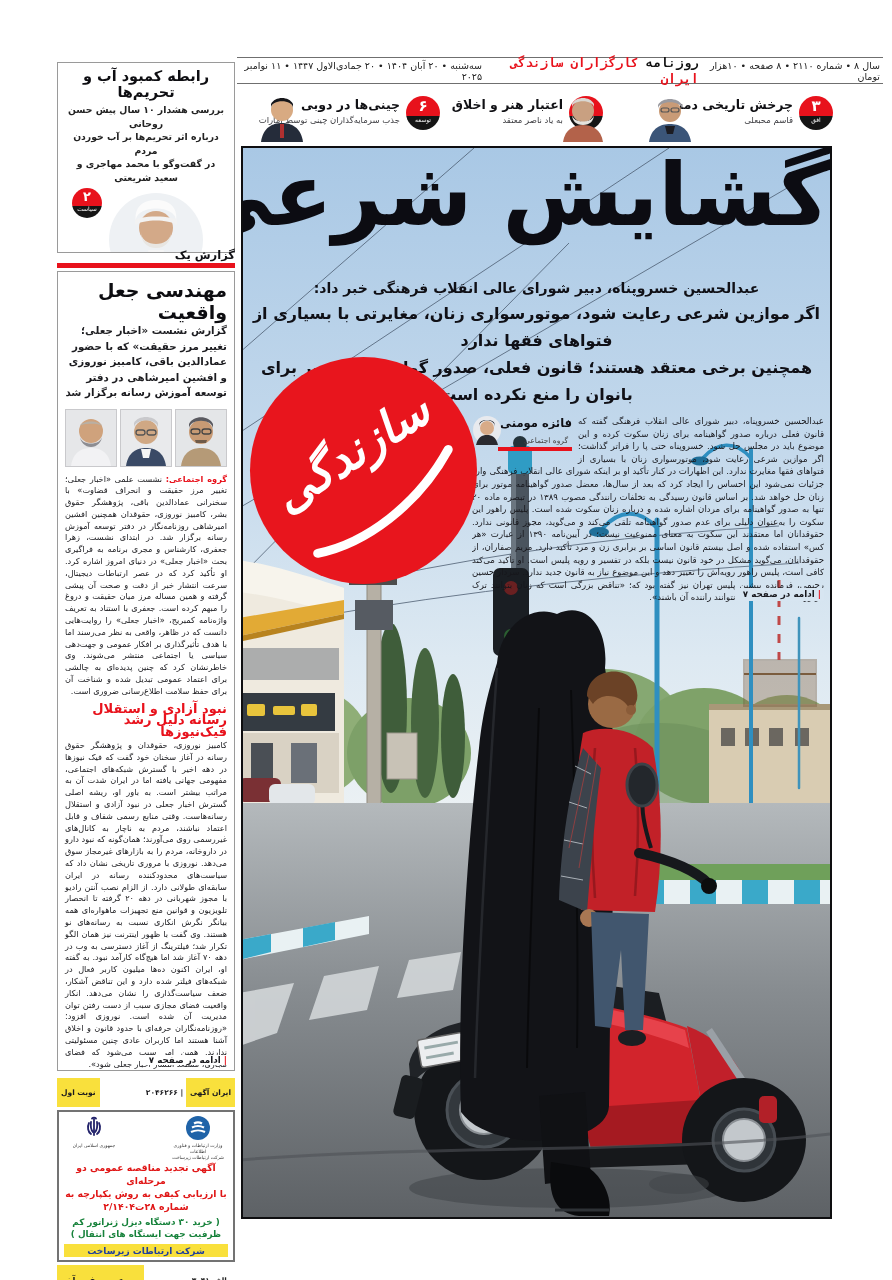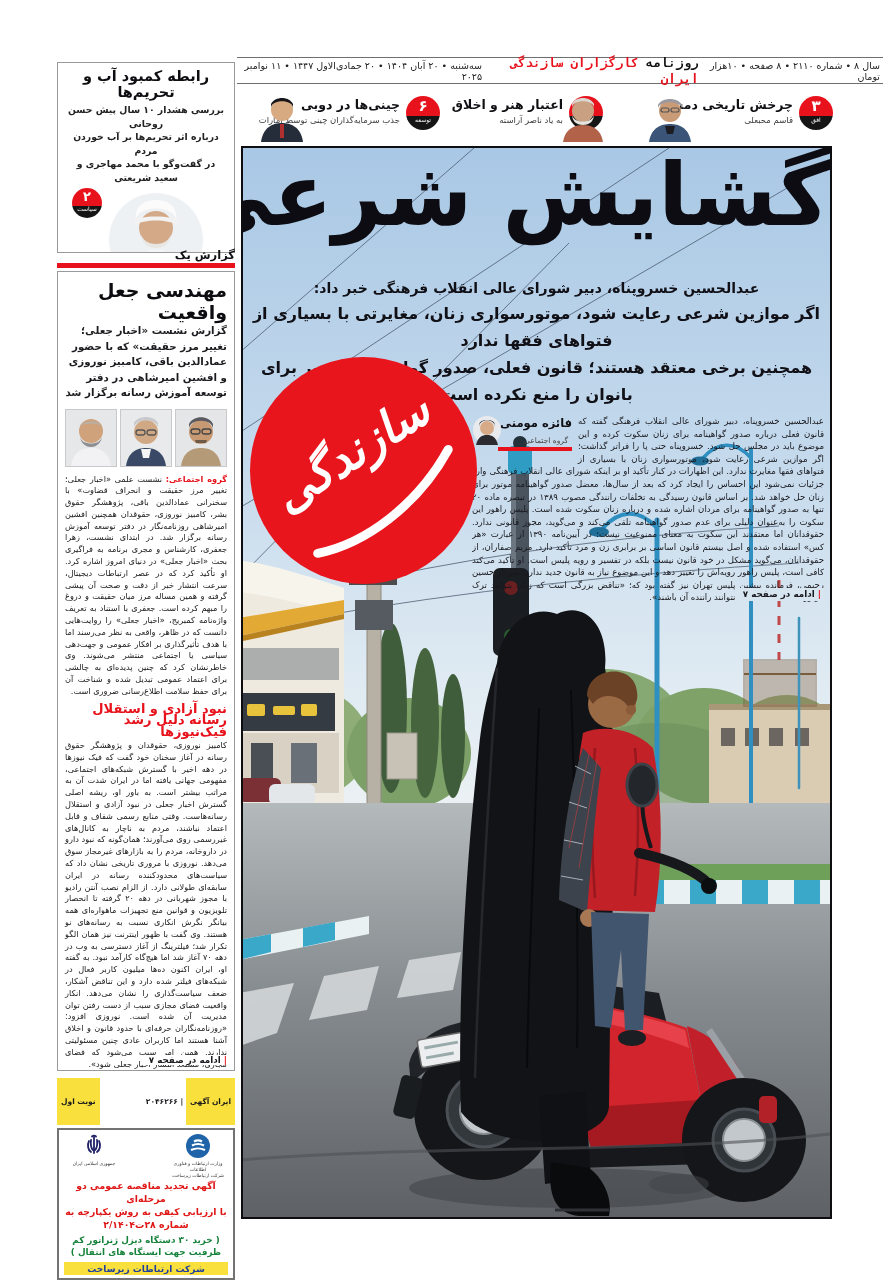--- a/index.html
+++ b/index.html
@@ -56,21 +56,21 @@
   .rbody { font-size:8.2px; line-height:11.8px; text-align:justify; color:#202024; }
   .kicker { color:#e8121c; font-weight:800; }
   .rsubhead { font-size:13px; font-weight:800; color:#e8121c; margin:5px 0 2px; text-align:right; }
   .contnote { position:absolute; bottom:5px; right:7px; background:#fff; padding-left:8px;
               font-size:8.8px; font-weight:800; color:#1a1a1e; }
   .contnote .bar { color:#e8121c; font-weight:900; }
 
   
   .ad { position:absolute; top:1016px; left:0; width:178px; }
   .adhead { display:flex; justify-content:space-between; align-items:center; font-size:7.5px; font-weight:700; }
-  .chip { background:#f9e03c; padding:19px 4px; display:inline-block; }
+  .chip { background:#f9e03c; padding:10px 4px; display:inline-block; }
   .adbox { margin-top:3px; border:2px solid #737373; background:#fff; padding:3px 5px; }
   .adlogos { display:flex; justify-content:space-between; align-items:flex-start; height:44px; }
   .adorg { width:60px; text-align:center; font-size:4.6px; color:#333; line-height:6px; }
   .adtitle { color:#e01616; font-size:9.3px; font-weight:800; text-align:center; line-height:13px; margin-top:2px; }
   .adsubject { color:#17823b; font-size:8.8px; font-weight:800; text-align:center; line-height:12px; margin-top:3px; }
   .adcompany { background:#f9e03c; color:#1f3f9e; font-size:9px; font-weight:800; text-align:center;
                padding:1.5px 0; margin-top:4px; }
   .adfoot { display:flex; justify-content:space-between; align-items:center; margin-top:3px; }
   .adcode { font-size:7.5px; color:#222; font-weight:700; }
 
@@ -133,21 +133,21 @@
     </span>
   </div>
 
   <div class="abs teaser" style="left:458px;width:145px;">
     <span class="tcircle" style="right:0;">
       <span class="num">۴</span>
       <span class="sec">کافه</span>
     </span>
     <span class="ttext" style="right:40px;">
       <div class="ttitle">اعتبار هنر و اخلاق</div>
-      <div class="tsub">به یاد ناصر آراسته</div>
+      <div class="tsub">به یاد ناصر معتقد</div>
     </span>
     <span class="tphoto" style="left:102px;">
       <svg width="46" height="48" viewBox="0 0 46 48">
           <path d="M3 48 C5 35 14 31 23 31 C32 31 41 35 43 48 Z" fill="#b3624a"></path>
           <circle cx="23" cy="17" r="11" fill="#c9a081"></circle>
           <path d="M12 20 C12 30 34 30 34 20 C34 27 30 31 23 31 C16 31 12 27 12 20 Z" fill="#e4e2dd"></path>
           <path d="M12 14 C12 5 34 5 34 14 L34 10 C30 2 16 2 12 10 Z" fill="#d9d7d2"></path>
         </svg>
     </span>
   </div>

